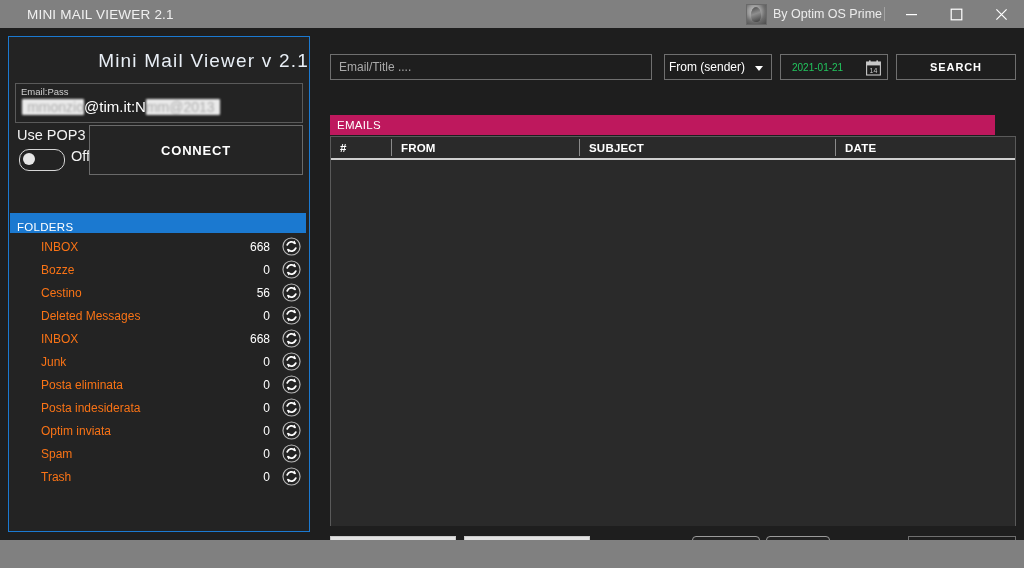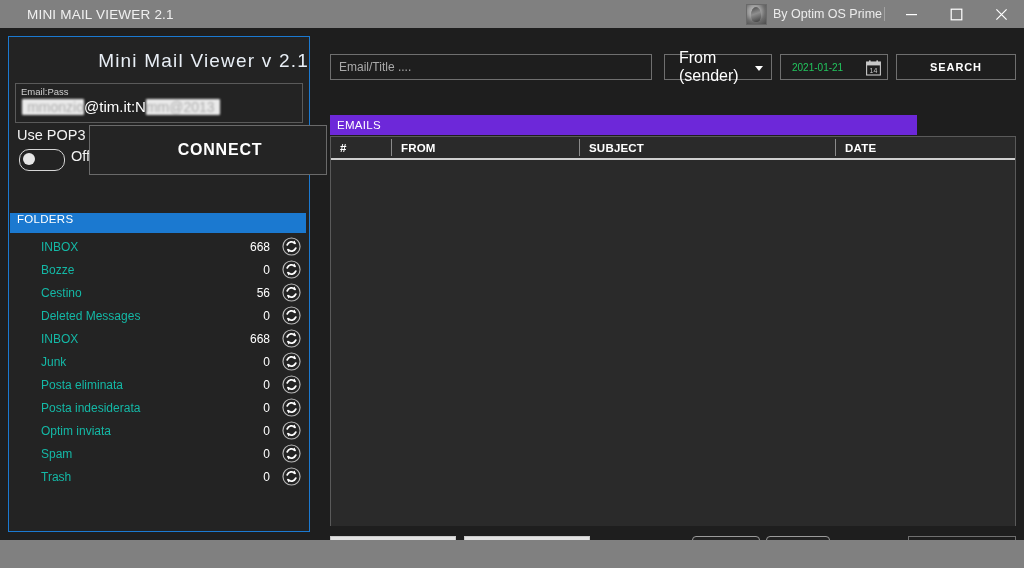--- a/index.html
+++ b/index.html
@@ -91,37 +91,37 @@
   .toggle .knob{
     position:absolute;left:3px;top:3px;width:12px;height:12px;border-radius:50%;
     background:#e6e6e6;
   }
   .toggle-state{position:absolute;left:62px;top:111px;font-size:14.5px;color:#f2f2f2;}
 
   .connect-btn{
     position:absolute;left:80px;top:88px;width:212px;height:48px;
     border:1px solid #6a6a6a;background:#242424;
     display:flex;align-items:center;justify-content:center;
-    font-size:16px;font-weight:bold;color:#ffffff;letter-spacing:.8px;padding-left:24px;
+    font-size:13px;font-weight:bold;color:#ffffff;letter-spacing:.8px;
   }
 
   .folders-header{
     position:absolute;left:1px;top:176px;width:296px;height:20px;
-    background:#1b79d0;display:flex;align-items:flex-start;
+    background:#1b79d0;display:flex;align-items:flex-end;
   }
   .folders-header span{margin-left:7px;font-size:11.5px;color:#ffffff;letter-spacing:.3px;}
 
   .folders-list{
     position:absolute;left:1px;top:198px;width:296px;height:294px;overflow:hidden;
   }
   .folder-row{
     position:relative;height:23px;display:flex;align-items:center;
   }
   .folder-name{
-    position:absolute;left:31px;font-size:12px;color:#14b8a6;
+    position:absolute;left:31px;font-size:12px;color:#f97316;
   }
   .folder-count{
     position:absolute;left:200px;width:60px;text-align:right;
     font-size:12px;color:#ffffff;
   }
   .refresh-icon{
     position:absolute;left:272px;width:19px;height:19px;
   }
 
   
@@ -133,43 +133,43 @@
     box-sizing:border-box;border:1px solid #6f6f6f;background:#1e1e1e;
     color:#a9a9a9;font-size:12px;padding:0 8px;
     font-family:"Liberation Sans",sans-serif;
   }
   .search-input::placeholder{color:#a9a9a9;opacity:1;}
   .sender-select{
     position:absolute;left:334px;top:0;width:108px;height:26px;
     box-sizing:border-box;border:1px solid #6f6f6f;background:#1e1e1e;
     display:flex;align-items:center;
   }
-  .sender-select .txt{margin-left:14px;font-size:16px;color:#ffffff;}
+  .sender-select .txt{margin-left:4px;font-size:12px;color:#ffffff;}
   .caret{
     position:absolute;right:8px;top:11px;
     width:0;height:0;border-left:4px solid transparent;border-right:4px solid transparent;
     border-top:5px solid #ffffff;
   }
   .date-field{
     position:absolute;left:450px;top:0;width:108px;height:26px;
     box-sizing:border-box;border:1px solid #6f6f6f;background:#1e1e1e;
     display:flex;align-items:center;
   }
   .date-field .txt{margin-left:11px;font-size:10px;color:#22c55e;}
   .cal-icon{position:absolute;right:6px;top:5px;width:15px;height:16px;}
   .search-btn{
     position:absolute;left:566px;top:0;width:120px;height:26px;
     box-sizing:border-box;border:1px solid #6f6f6f;background:#1e1e1e;
     display:flex;align-items:center;justify-content:center;
     font-size:11px;font-weight:bold;color:#ffffff;letter-spacing:.9px;
   }
 
   .emails-header{
-    position:absolute;left:8px;top:79px;width:587px;height:20px;
-    background:#6d28d9;display:flex;align-items:center;
+    position:absolute;left:8px;top:79px;width:665px;height:20px;
+    background:#be185d;display:flex;align-items:center;
   }
   .emails-header span{margin-left:7px;font-size:11.5px;color:#ffffff;letter-spacing:.3px;}
 
   .grid{
     position:absolute;left:8px;top:100px;width:686px;height:390px;
     box-sizing:border-box;border:1px solid #5a5a5a;background:#2a2a2a;
   }
   .grid-head{
     position:relative;height:21px;border-bottom:2px solid #cfcfcf;
     background:#2a2a2a;

